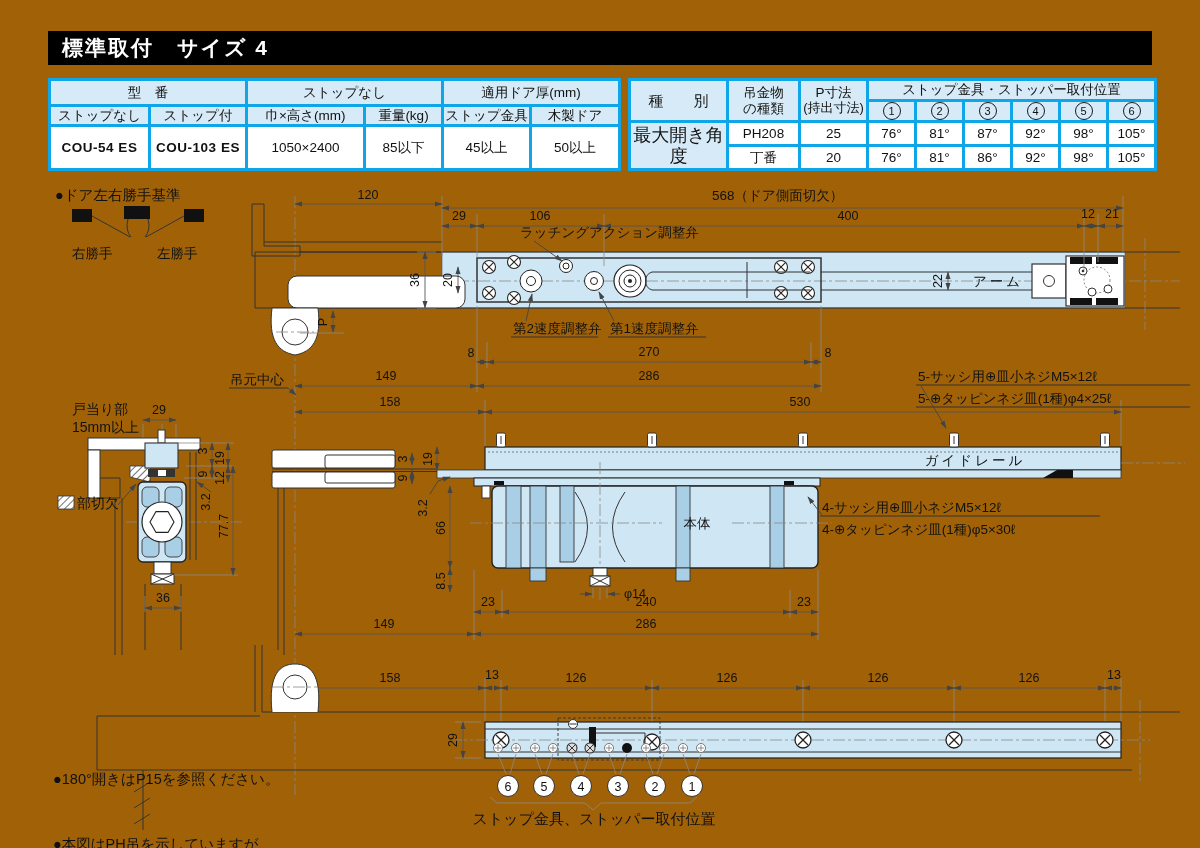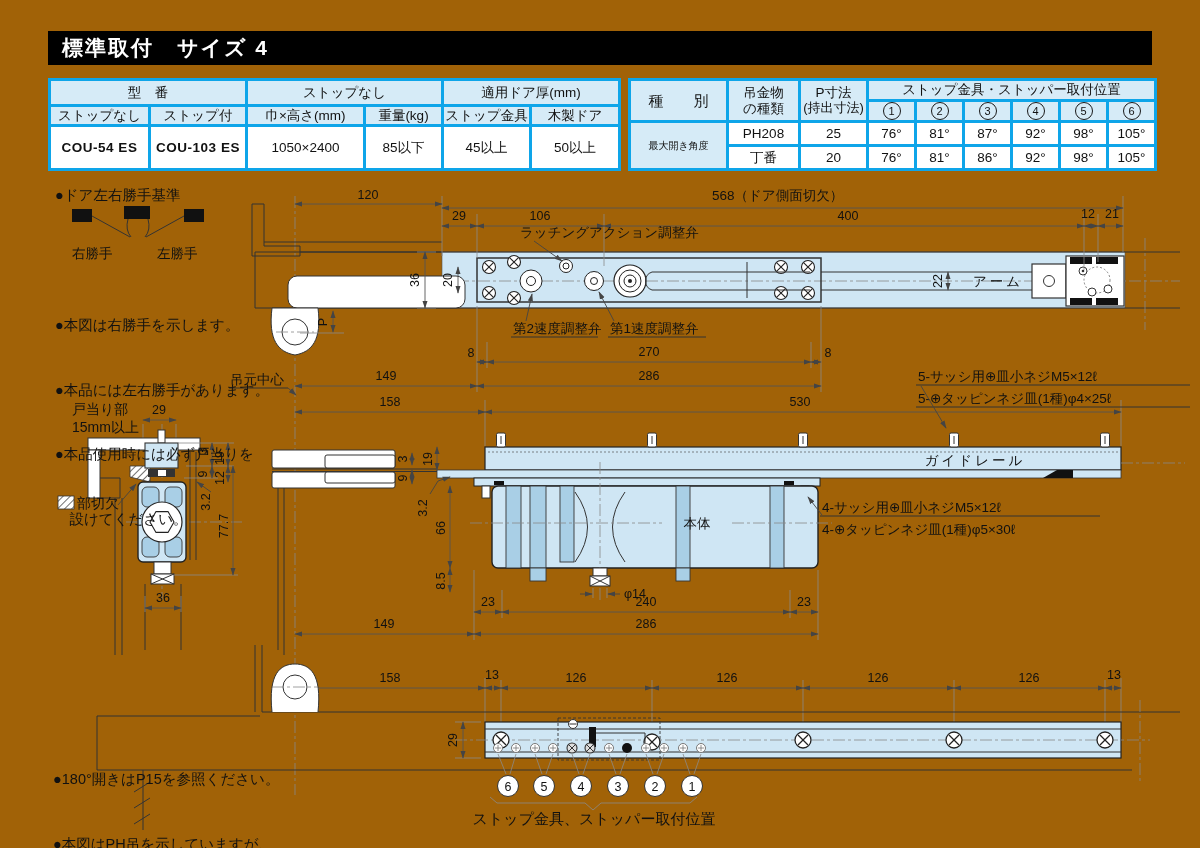--- a/index.html
+++ b/index.html
@@ -106,21 +106,21 @@
     </tr>
     <tr style="height:21px">
       <td class="hd"><span class="circ">1</span></td>
       <td class="hd"><span class="circ">2</span></td>
       <td class="hd"><span class="circ">3</span></td>
       <td class="hd"><span class="circ">4</span></td>
       <td class="hd"><span class="circ">5</span></td>
       <td class="hd"><span class="circ">6</span></td>
     </tr>
     <tr style="height:24px">
-      <td class="hd" rowspan="2" style="font-size:10px">最大開き角度</td>
+      <td class="hd" rowspan="2" style="font-size:18px">最大開き角度</td>
       <td class="deg">PH208</td>
       <td class="deg">25</td>
       <td class="deg">76°</td>
       <td class="deg">81°</td>
       <td class="deg">87°</td>
       <td class="deg">92°</td>
       <td class="deg">98°</td>
       <td class="deg">105°</td>
     </tr>
     <tr style="height:24px">
@@ -574,26 +574,20 @@
         <circle class="wht" cx="655" cy="786" r="10.5" stroke="#333"></circle>
           <text class="d" x="655" y="791" text-anchor="middle">2</text>
         <circle class="wht" cx="692" cy="786" r="10.5" stroke="#333"></circle>
           <text class="d" x="692" y="791" text-anchor="middle">1</text>
       </g>
       <path class="ext" d="M490,797 L497,803 H585 L593,810 L601,803 H690 L697,797" stroke="#555"></path>
       <text class="lb" x="594" y="824" style="font-size:15px" text-anchor="middle">ストップ金具、ストッパー取付位置</text>
     </g>
   </svg>
 
-  <div class="notes" style="left:55px;top:272px">
-    <div>●本図は右勝手を示します。</div>
-    <div>●本品には左右勝手があります。</div>
-    <div>●本品使用時には必ず戸当りを</div>
-    <div>　設けてください。</div>
-  </div>
 
   <div class="notes" style="left:53px;top:726px">
     <div>●180°開きはP15を参照ください。</div>
     <div>●本図はPH吊を示していますが、</div>
     
     
   </div>
 
 </div>
 

